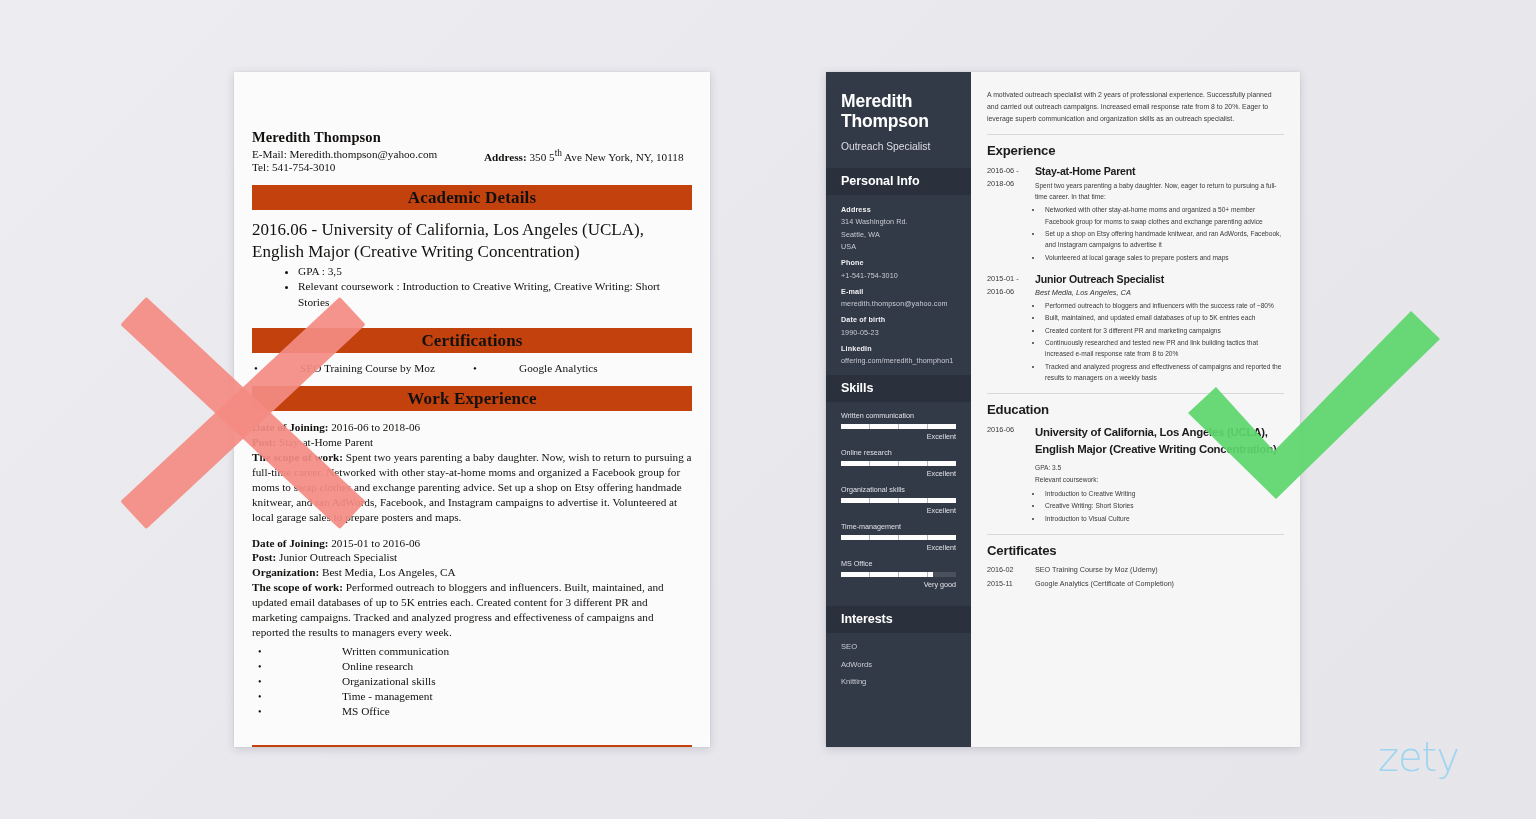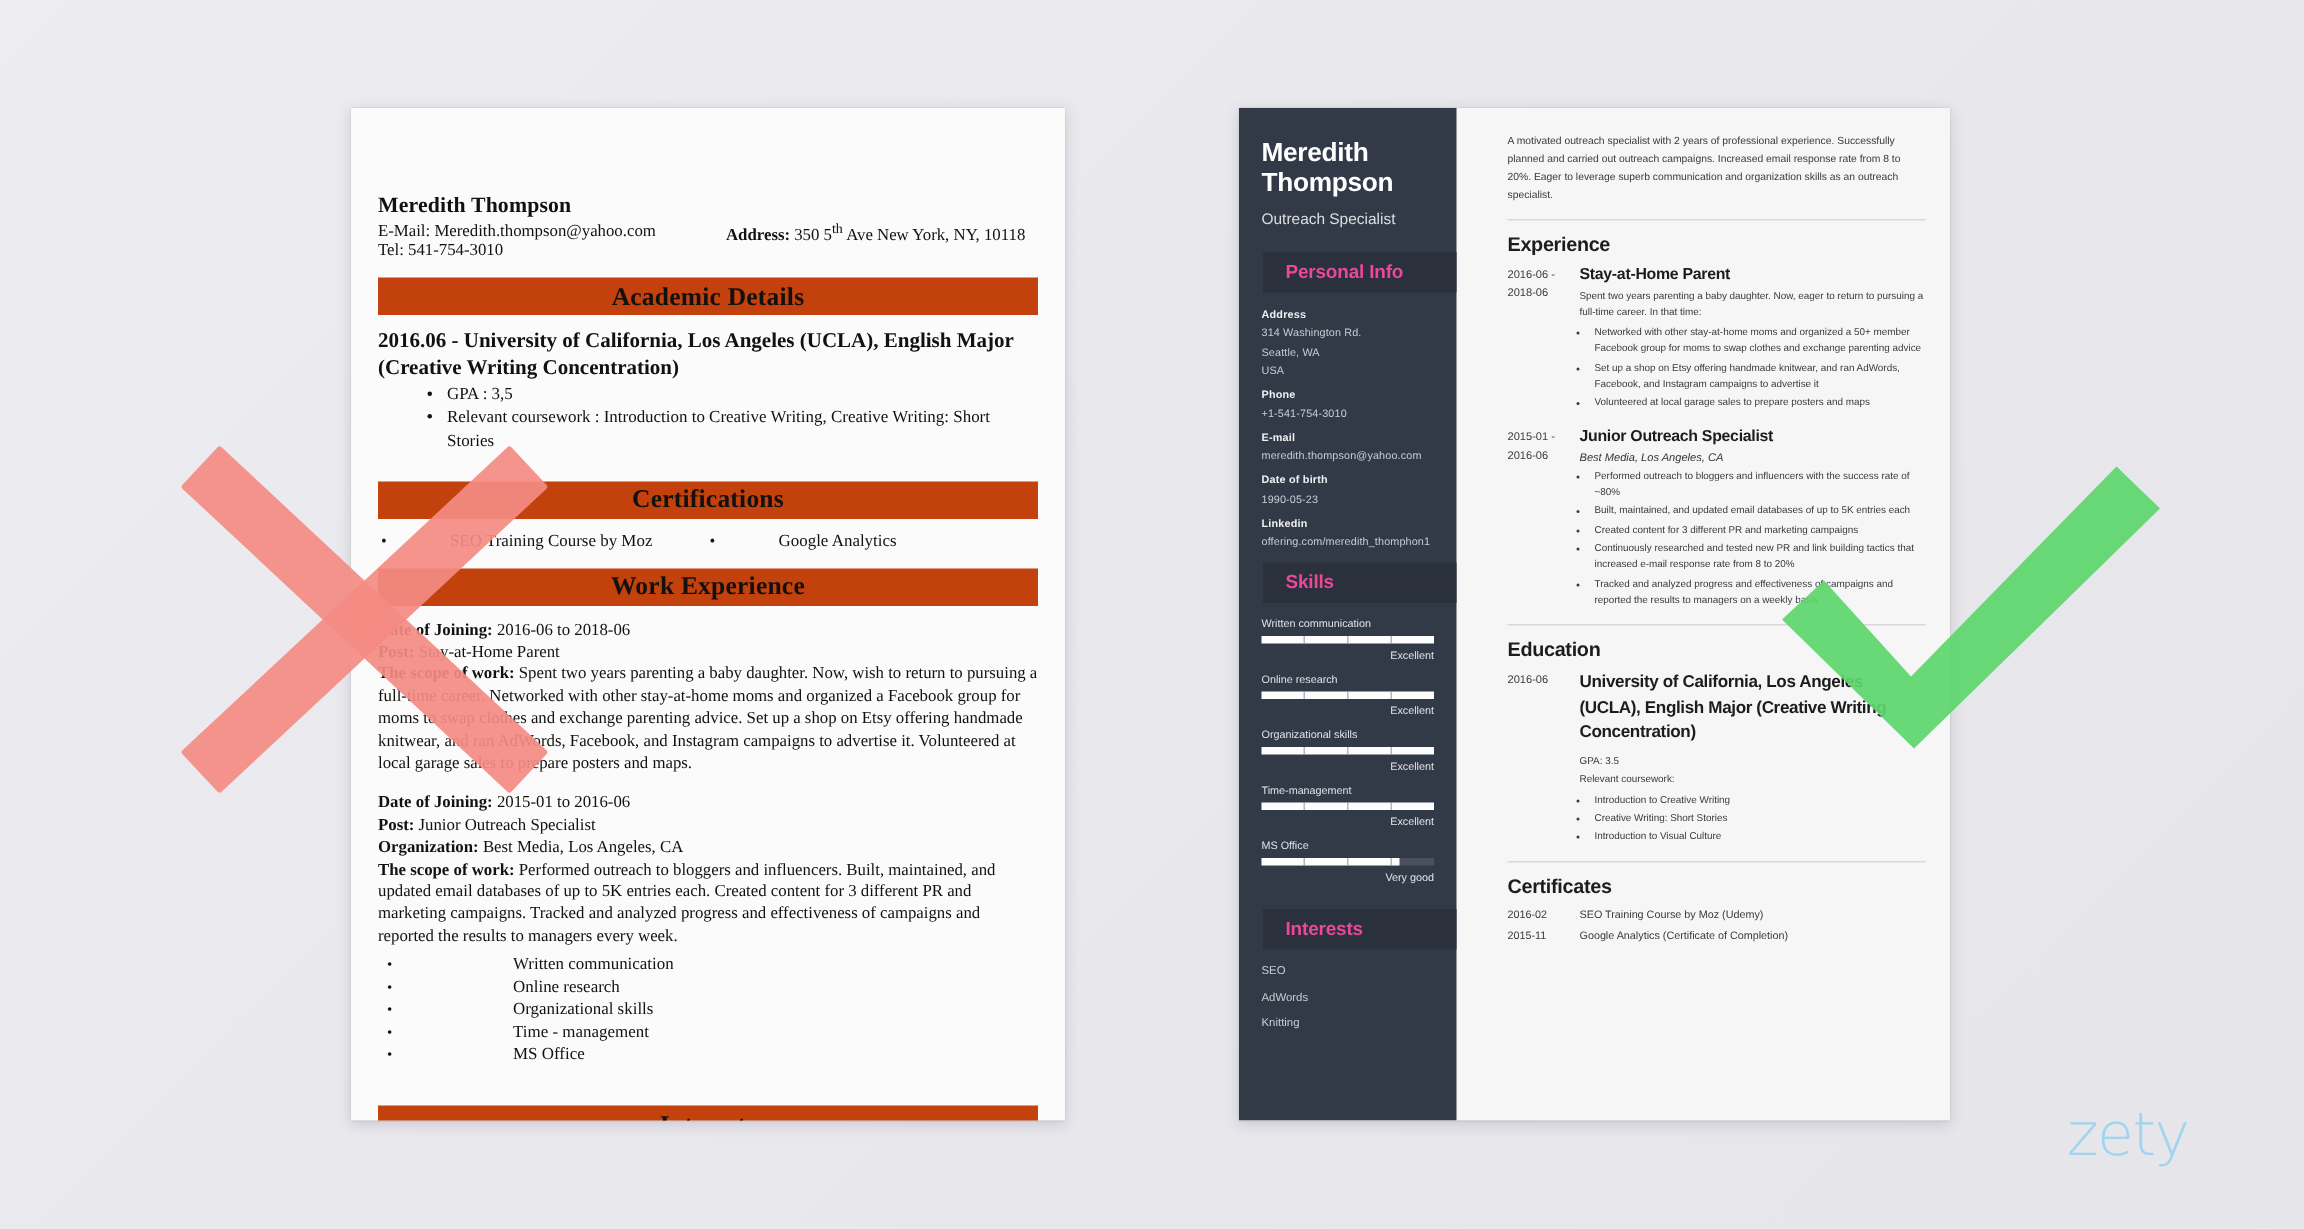--- a/index.html
+++ b/index.html
@@ -24,21 +24,21 @@
   }
   .bad-name { font-size: 14.5px; font-weight: bold; letter-spacing:.1px; margin-bottom: 2px; }
   .bad-contact-row { display:flex; }
   .bad-contact-left { width: 232px; }
   .bad-line { font-size: 11.2px; line-height: 1.12; }
   .bad-addr { font-size: 11.2px; }
   .sec-bar {
     background: #c2410c; text-align: center; font-weight: bold;
     font-size: 17px; padding: 2.5px 0; margin: 12px 0 9px 0; letter-spacing: .15px;
   }
-  .bad-edu-head { font-size: 14px; font-weight: bold; line-height: 1.28; }
+  .bad-edu-head { font-size: 17px; font-weight: normal; line-height: 1.28; }
   .bad-ul { margin: 1px 0 18px 46px; font-family: Liberation Serif, serif; }
   .bad-ul li { font-size: 11.3px; line-height: 1.38; }
   .cert-row { display: flex; align-items: flex-start; padding: 0 0 0 2px; }
   .cert-cell { display:flex; width: 50%; font-size: 11.3px; }
   .cert-dot { width: 10px; }
   .cert-dot::before { content:"\2022"; font-size: 11px; }
   .cert-txt { padding-left: 36px; }
   .we-block { font-size: 11.2px; line-height: 1.33; }
   .we-block p { margin-bottom: 0; }
   .we-gap { height: 11px; }
@@ -50,39 +50,39 @@
   .good-page {
     position: absolute; left: 826px; top: 72px; width: 474px; height: 675px;
     background: #f6f6f7; display: flex;
     box-shadow: 0 2px 9px rgba(60,55,80,.18), 0 0 1px rgba(0,0,0,.15);
     overflow: hidden;
   }
   .g-side { width: 145px; background: #333a47; color: #e9eaee; flex: 0 0 145px; }
   .g-side-top { padding: 20px 15px 16px 15px; }
   .g-side-name { font-size: 17.5px; font-weight: bold; line-height: 1.14; letter-spacing: -.2px; color:#fff; }
   .g-side-title { font-size: 10.3px; margin-top: 9px; color: #dcdee4; }
-  .g-sec-head { background: #2b313c; color: #ec4899; font-size: 12.6px; font-weight: bold;
-    padding: 6px 15px 7px 15px; letter-spacing: -.1px; margin-left: 16px; }
+  .g-sec-head { background: #2b313c; color: #ffffff; font-size: 12.6px; font-weight: bold;
+    padding: 6px 15px 7px 15px; letter-spacing: -.1px; }
   .g-side-body { padding: 9px 15px 10px 15px; }
   .g-field-label { font-size: 7.2px; font-weight: bold; color: #f0f1f4; margin-top: 7px; letter-spacing:.15px; }
   .g-field-label:first-child { margin-top: 1px; }
   .g-field-val { font-size: 7.2px; color: #c9ccd4; margin-top: 3.5px; letter-spacing:.1px; }
   .g-skill { margin-bottom: 7px; }
   .g-skill-name { font-size: 7.2px; color: #dfe1e7; margin-bottom: 4px; }
   .g-bar { height: 5px; background: #4a505c; position: relative; }
   .g-bar > i { display: block; height: 100%; background: #fdfdfd; }
   .g-bar-ticks { position: absolute; inset: 0; display: flex; }
   .g-bar-ticks span { flex: 1; border-right: 1px solid rgba(120,126,138,.55); }
   .g-bar-ticks span:last-child { border-right: 0; }
   .g-skill-lvl { font-size: 7.2px; color: #e2e4ea; text-align: right; margin-top: 3px; }
   .g-int { font-size: 7.6px; color: #c9ccd4; margin-bottom: 8.5px; }
   .g-int:last-child { margin-bottom: 0; }
 
   .g-main { flex: 1; padding: 17px 16px 0 16px; color: #2a2a2a;
-    font-family: "Liberation Sans", sans-serif; margin-left: 18px; }
+    font-family: "Liberation Sans", sans-serif; }
   .g-summary p { font-size: 6.9px; line-height: 1.72; color: #3a3a3a; }
   .g-main-sec { font-size: 13.2px; font-weight: bold; color: #1c1c1c;
     border-top: 1px solid #d8d8da; padding-top: 8px; margin-top: 9px; margin-bottom: 7px; letter-spacing: -.2px; }
   .g-entry { display: flex; margin-bottom: 9px; }
   .g-date { width: 48px; flex: 0 0 48px; font-size: 7.4px; color: #3a3a3a; line-height: 1.75; }
   .g-ebody { flex: 1; }
   .g-job { font-size: 10.6px; font-weight: bold; color: #1c1c1c; letter-spacing: -.2px; margin-bottom: 3px; }
   .g-org { font-size: 7.4px; font-style: italic; color: #333; margin-bottom: 3px; }
   .g-desc { font-size: 6.6px; line-height: 1.72; color: #3a3a3a; }
   .g-bul { margin: 2px 0 0 8px; }

